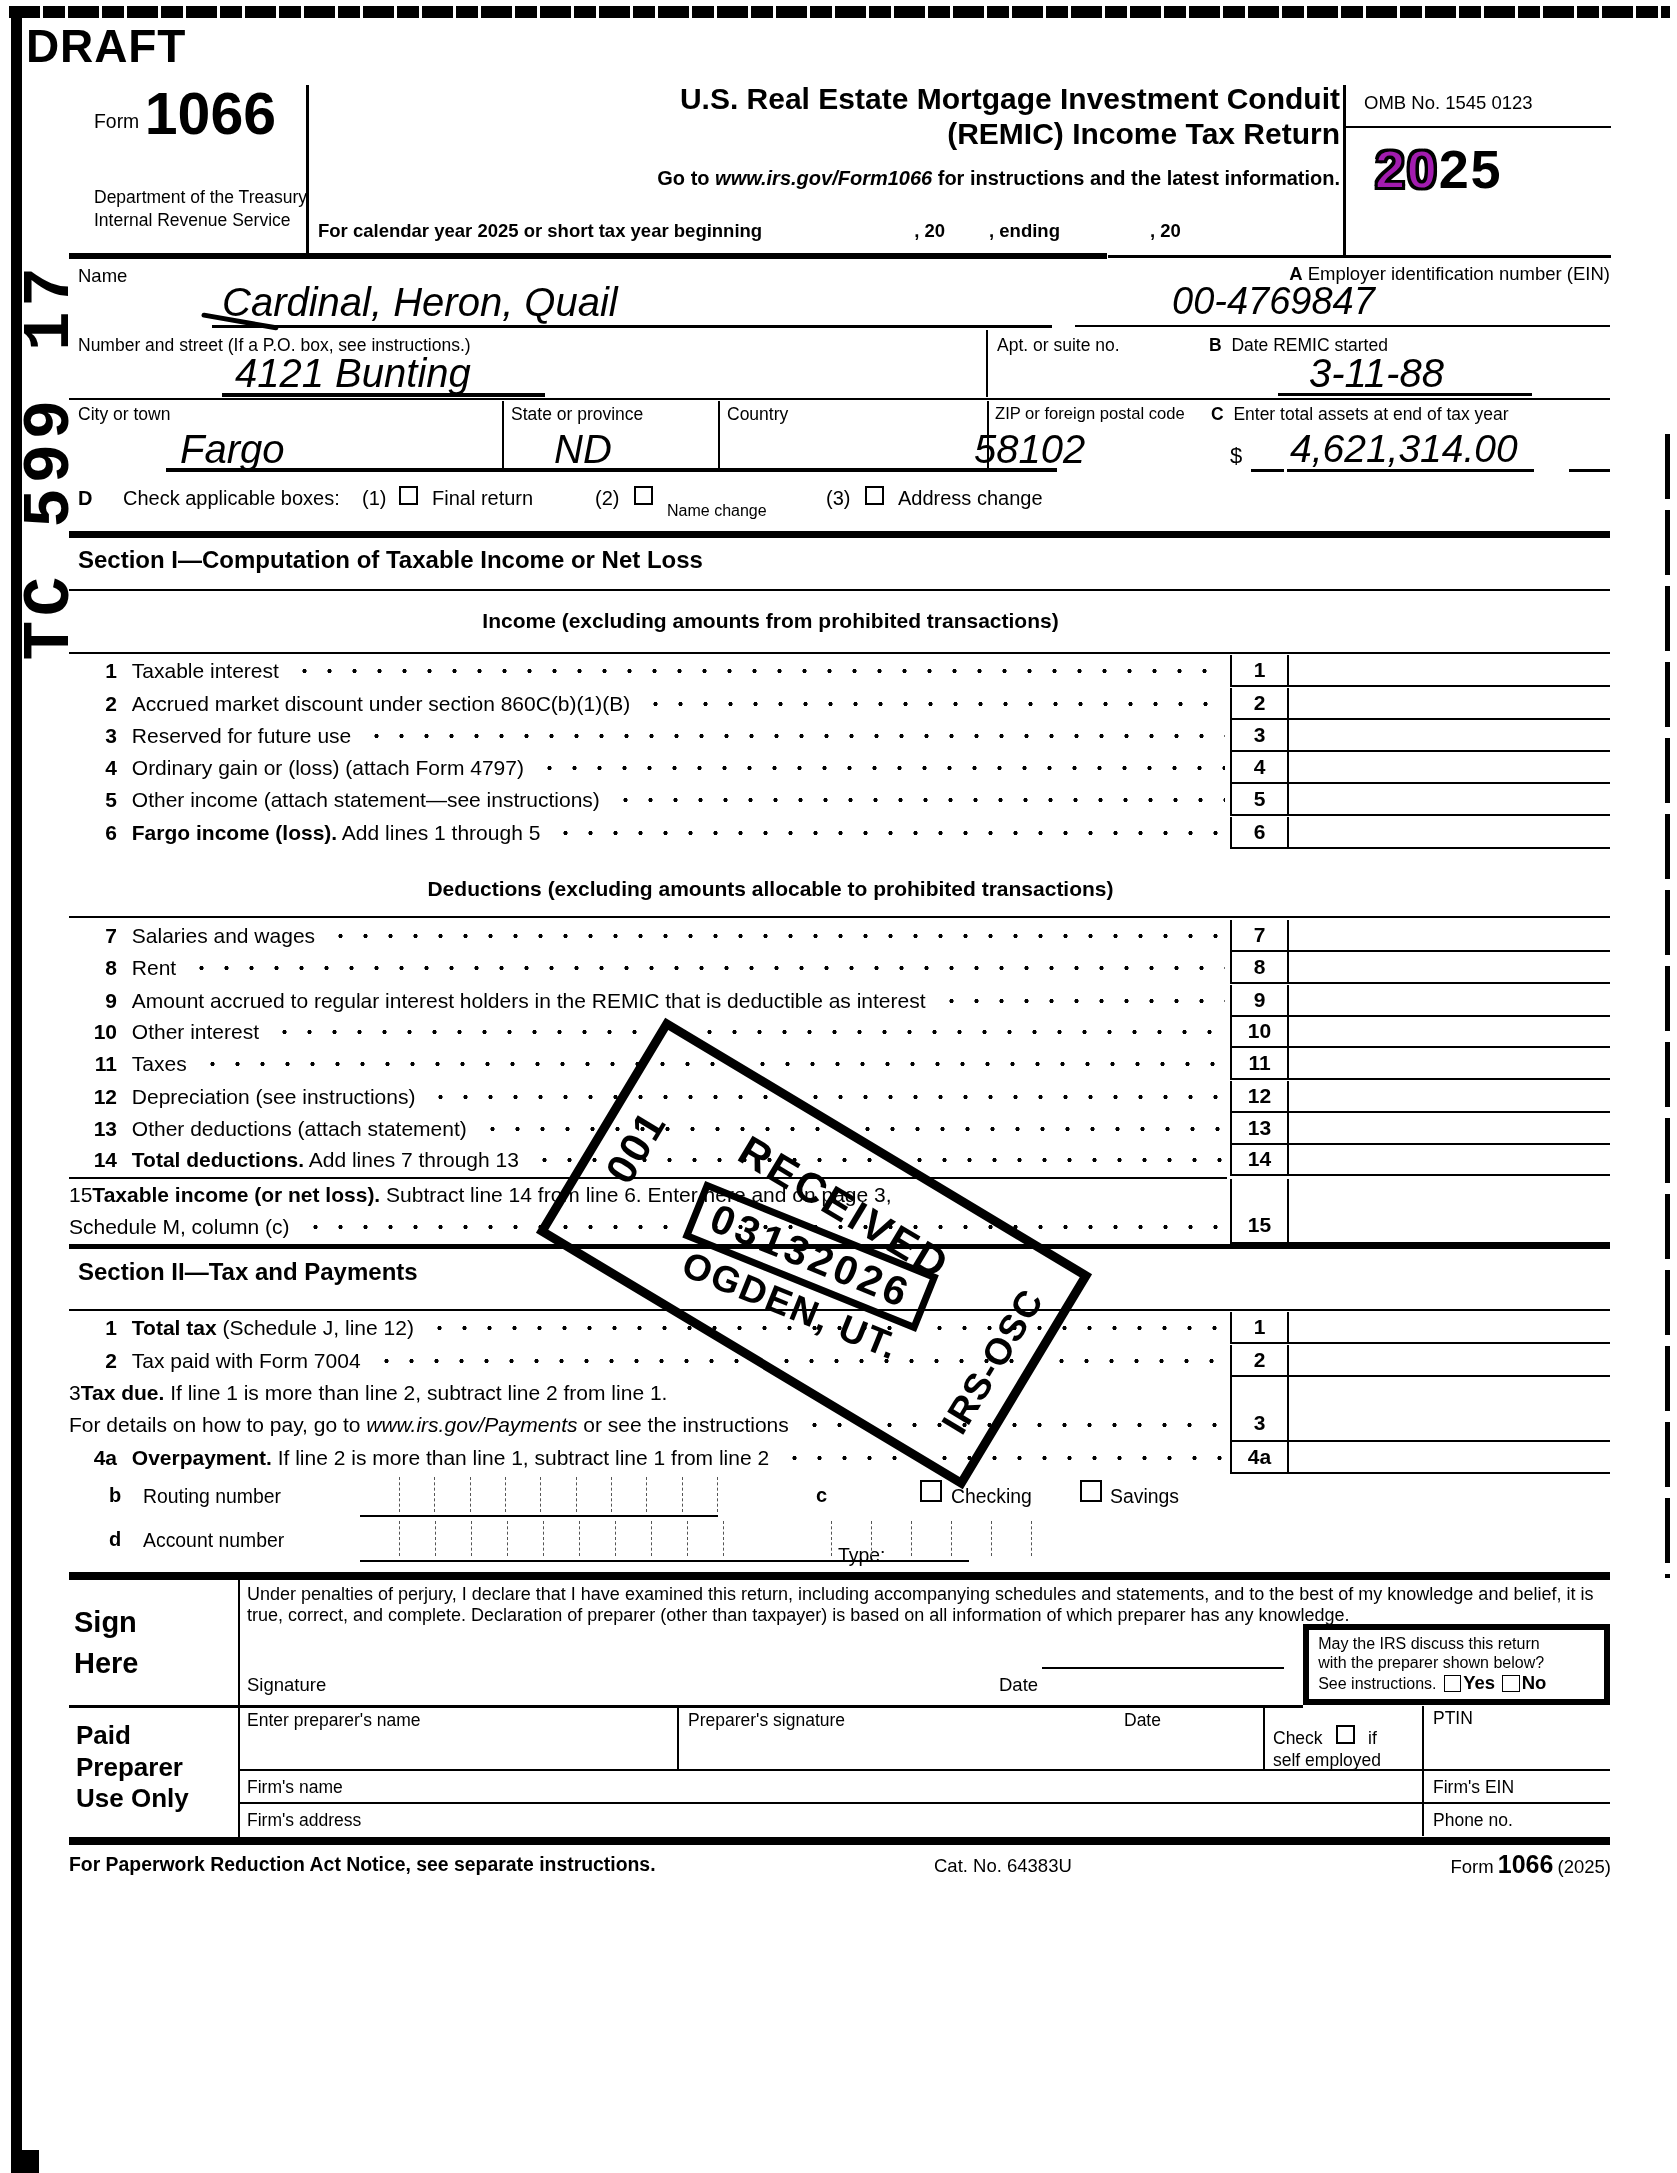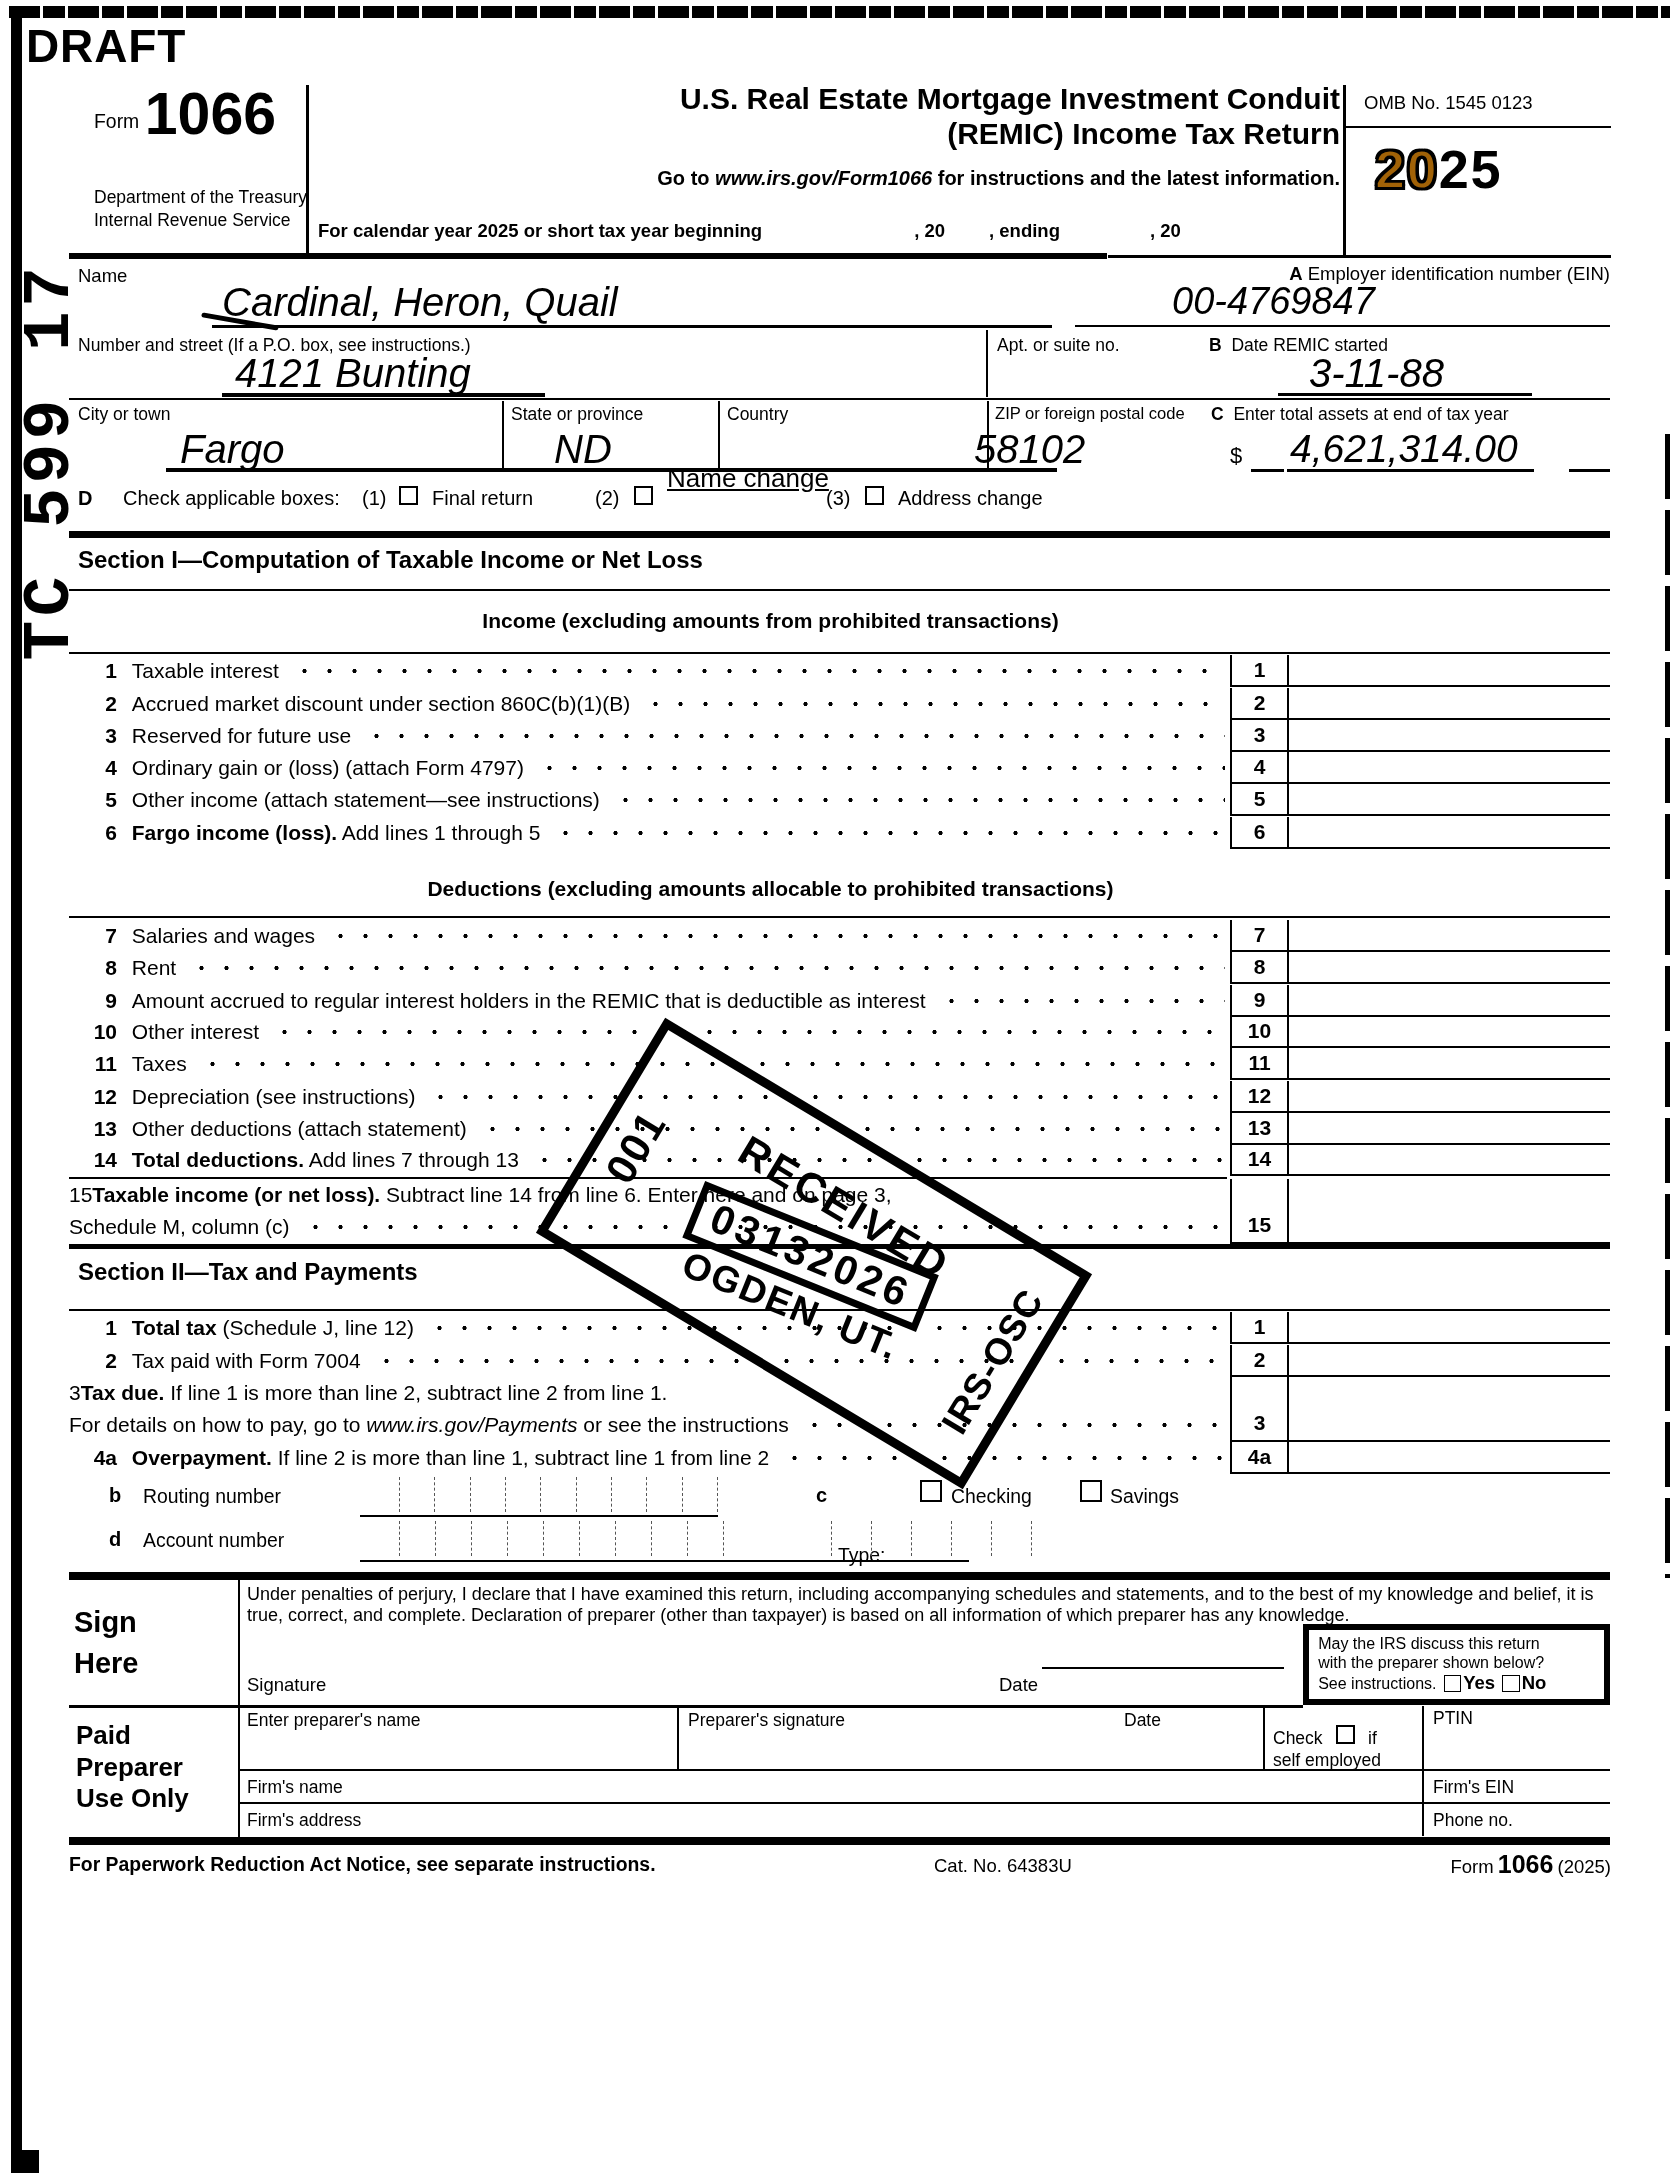--- a/index.html
+++ b/index.html
@@ -32,21 +32,21 @@
   .ln2 .bx{align-items:flex-end;padding-bottom:5.5px;}
   
   .draft{position:absolute;left:26px;top:18.5px;font-size:46px;font-weight:bold;letter-spacing:0.9px;}
   .side-code{position:absolute;left:-185px;top:429px;width:461px;height:65px;
              transform:rotate(-90deg);text-align:center;font-family:"Liberation Mono",monospace;
              font-weight:bold;font-size:66px;letter-spacing:4.6px;}
   .title-block{position:absolute;left:314px;top:81px;width:1026px;text-align:right;}
   .title-block .t1{font-size:30px;font-weight:bold;line-height:1.18;}
   .title-block .goto{margin-top:14.8px;font-size:20px;font-weight:bold;}
   .yr{position:absolute;left:1375px;top:138px;font-size:54px;font-weight:bold;letter-spacing:1.8px;}
-  .yr-outline{color:#a16207;text-shadow:-2.3px -2.3px 0 #000,2.3px -2.3px 0 #000,
+  .yr-outline{color:#a21caf;text-shadow:-2.3px -2.3px 0 #000,2.3px -2.3px 0 #000,
               -2.3px 2.3px 0 #000,2.3px 2.3px 0 #000;-webkit-text-stroke:1.8px #000;}
   
   .top-strip{position:absolute;left:9.2px;top:5.5px;width:1661px;height:12px;
      background:repeating-linear-gradient(90deg,#000 0 31px,#fff 31px 34px,#000 34px 56px,#fff 56px 59px);}
   .left-bar{position:absolute;left:11px;top:7.4px;width:11px;height:2166px;background:#000;}
   .right-dash{position:absolute;left:1665px;top:434px;width:4.6px;height:1144px;
      background:repeating-linear-gradient(180deg,#000 0 65px,#fff 65px 76px);}
   .foot-block{position:absolute;left:11px;top:2150px;width:28px;height:23px;background:#000;}
   
   .stamp{position:absolute;left:565px;top:1128px;width:498px;height:251px;border:9.2px solid #000;
@@ -146,21 +146,21 @@
   <div class="rule" style="left:1287px;top:469px;width:247px;height:2.8px;"></div>
   <div class="rule" style="left:1569px;top:469px;width:41px;height:2.8px;"></div>
 
   <div class="lbl b" style="left:78px;top:487px;font-size:20px;">D</div>
   <div class="lbl" style="left:123px;top:487px;font-size:20px;">Check applicable boxes:</div>
   <div class="lbl" style="left:362px;top:487px;font-size:20px;">(1)</div>
   <span class="cb abs" style="left:399px;top:486px;"></span>
   <div class="lbl" style="left:432px;top:487px;font-size:20px;">Final return</div>
   <div class="lbl" style="left:595px;top:487px;font-size:20px;">(2)</div>
   <span class="cb abs" style="left:634px;top:486px;"></span>
-  <div class="lbl" style="left:667px;top:463px;font-size:26px;text-decoration:underline;">Name change</div>
+  <div class="lbl" style="left:667px;top:502px;font-size:16px;">Name change</div>
   <div class="lbl" style="left:826px;top:487px;font-size:20px;">(3)</div>
   <span class="cb abs" style="left:865px;top:486px;"></span>
   <div class="lbl" style="left:898px;top:487px;font-size:20px;">Address change</div>
 
   <div class="rule" style="left:69px;top:531px;width:1541px;height:7.4px;"></div>
 
   <div class="lbl b" style="left:78px;top:546px;font-size:24px;">Section I—Computation of Taxable Income or Net Loss</div>
   <div class="rule" style="left:69px;top:589px;width:1541px;height:1.8px;"></div>
   <div class="abs b" style="left:69px;top:609px;width:1403px;text-align:center;font-size:21px;">Income (excluding amounts from prohibited transactions)</div>
   <div class="rule" style="left:69px;top:652px;width:1541px;height:1.8px;"></div>

